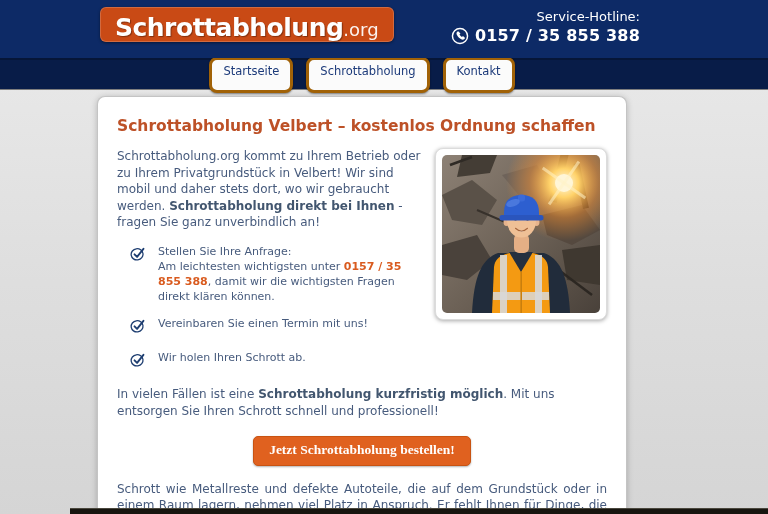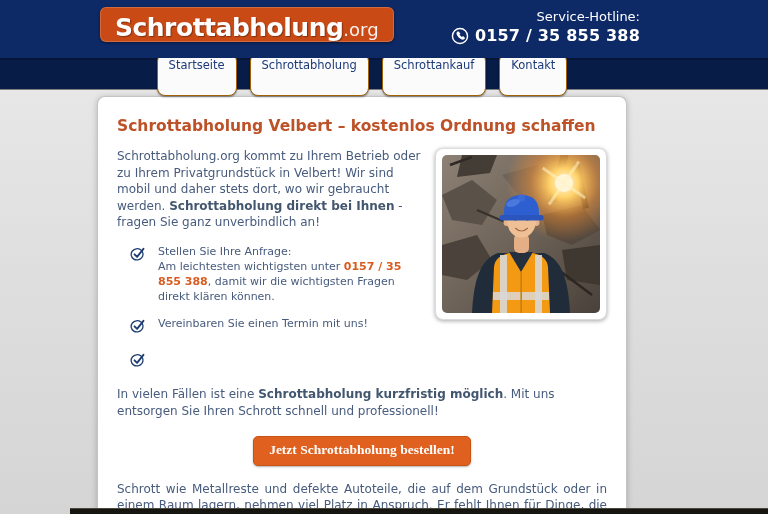--- a/index.html
+++ b/index.html
@@ -26,21 +26,21 @@
   .hotline-row { display:flex; align-items:center; justify-content:flex-end; gap:6px; margin-top:2px; cursor:pointer; }
   .hotline-number { font-size:16px; font-weight:bold; letter-spacing:.2px; }
   .phone-ic svg { display:block; }
 
   
   .mainnav { height: 32px; background:#081c48; border-top:2px solid #061638;
     border-bottom:1px solid #7e7e7e; display:flex; align-items:center; }
   .nav-inner { margin-left:97px; width:530px; display:flex; justify-content:center; gap:13px; }
   .nav-btn {
     background:#fbfbfb; color:#1c3a7a; font-size:11.5px; font-family:inherit;
-    padding:4px 11px 23px; border:1px solid #a16207; border-radius:8px;
+    padding:4px 11px 12px; border:3px solid #a16207; border-radius:8px;
     box-shadow:0 1px 2px rgba(0,0,0,.45); cursor:pointer; white-space:nowrap;
   }
 
   
   .card {
     margin:6px 0 0 97px; width:530px; min-height:430px;
     background:#fff; border:1px solid #c4c4c4; border-bottom:none;
     border-radius:8px 8px 0 0; box-shadow:0 1px 6px rgba(0,0,0,.22);
     padding:14px 19px 8px;
   }
@@ -94,21 +94,20 @@
       </span>
       <span class="hotline-number">0157 / 35 855 388</span>
     </span>
   </div>
 </header>
 
 <nav class="mainnav">
   <div class="nav-inner">
     <button class="nav-btn">Startseite</button>
     <button class="nav-btn">Schrottabholung</button>
-    <button class="nav-btn">Schrottankauf</button>
     <button class="nav-btn">Kontakt</button>
   </div>
 </nav>
 
 <main class="card">
 
   <h1 class="page-title">Schrottabholung Velbert – kostenlos Ordnung schaffen</h1>
 
   <div class="photo-frame">
     <div class="photo">
@@ -194,20 +193,21 @@
       </span>
       <div class="check-text">Vereinbaren Sie einen Termin mit uns!</div>
     </div>
     <div class="check-item">
       <span class="check-ic">
         <svg width="17" height="17" viewBox="0 0 20 20">
           <ellipse cx="9.5" cy="11" rx="7" ry="6.6" fill="none" stroke="#1d3d70" stroke-width="1.5" transform="rotate(-8 9.5 11)"></ellipse>
           <path d="M6.5 11 L9.5 14 L17 4.5" fill="none" stroke="#1d3d70" stroke-width="2.2" stroke-linecap="round" stroke-linejoin="round"></path>
         </svg>
       </span>
+      <div class="check-text">Wir holen Ihren Schrott ab.</div>
     </div>
   </div>
 
   <p class="copy p-short"><span>In vielen Fällen ist eine </span><b class="navy">Schrottabholung kurzfristig möglich</b><span>. Mit uns entsorgen Sie Ihren Schrott schnell und professionell!</span></p>
 
   <button class="cta">Jetzt Schrottabholung bestellen!</button>
 
   <p class="copy justify">Schrott wie Metallreste und defekte Autoteile, die auf dem Grundstück oder in einem Raum lagern, nehmen viel Platz in Anspruch. Er fehlt Ihnen für Dinge, die wichtiger oder schöner sind. Herumliegender Schrott birgt außerdem die Gefahr, dass Sie sich an ihm verletzen, denn häufig ragen scharfkantige Metallteile hervor. Auch im Hinblick auf die Sicherheit ist es daher ratsam, ihn zu entfernen.</p>
 
 </main>

